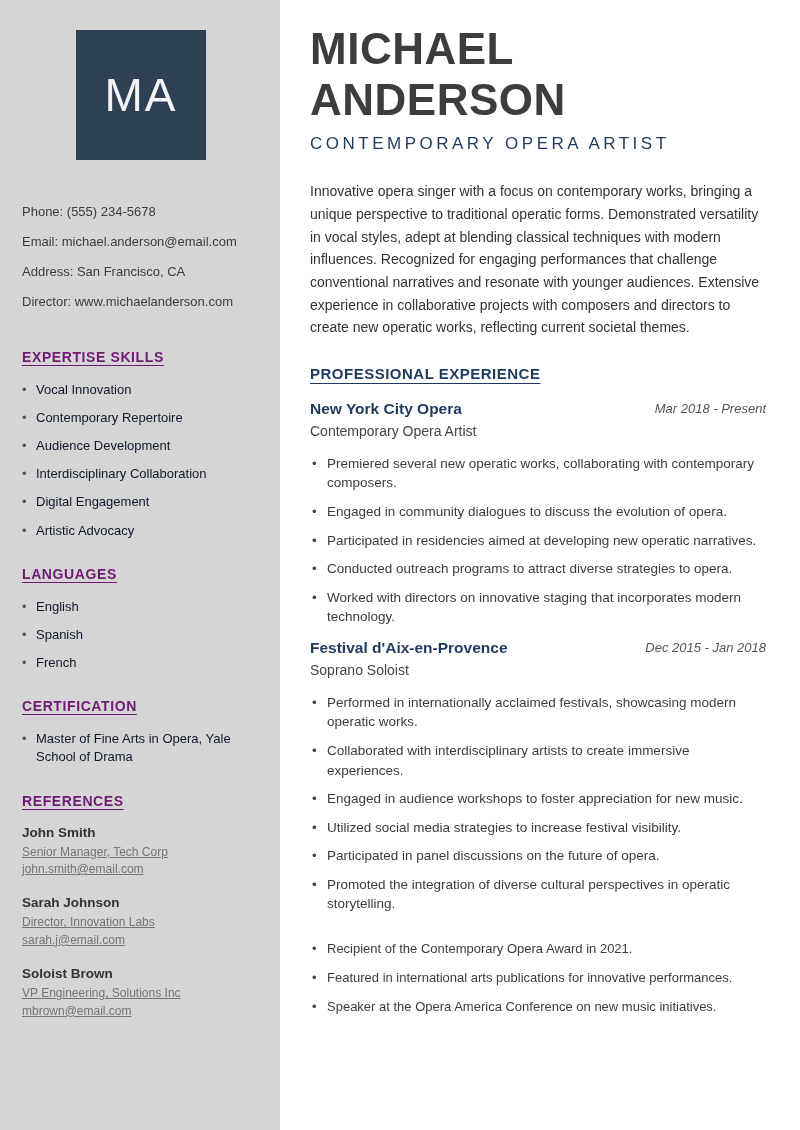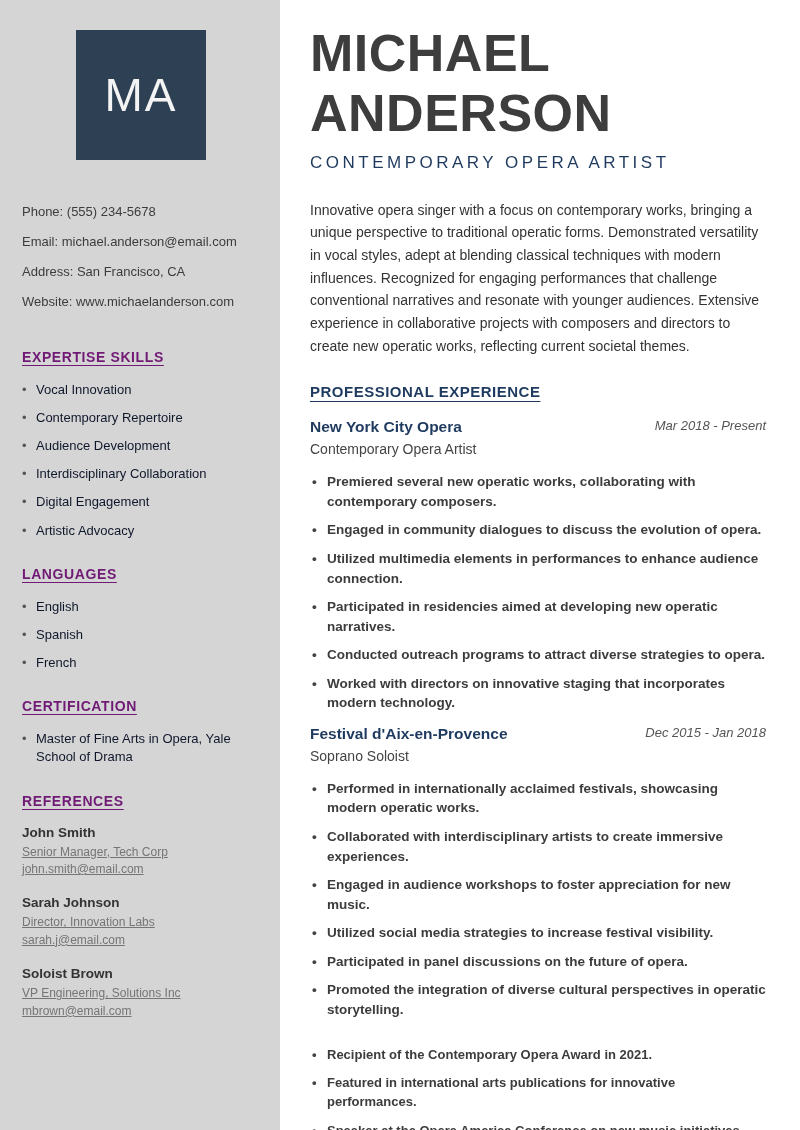--- a/index.html
+++ b/index.html
@@ -59,21 +59,21 @@
   }
   .side-list li::before { content: "•"; position: absolute; left: 0; color: #555; }
 
   .ref { margin-bottom: 17px; }
   .ref-name { font-size: 13.5px; font-weight: bold; color: #333; margin-bottom: 4px; }
   .ref-role, .ref-email { font-size: 12px; color: #757575; line-height: 1.45; text-decoration: underline; }
 
   
   .main { flex: 1; padding: 24px 34px 0 30px; }
   .resume-name {
-    font-size: 52px;
+    font-size: 44px;
     font-weight: bold;
     color: #3d3d3d;
     letter-spacing: 0.5px;
     line-height: 1.15;
   }
   .resume-title {
     font-size: 17px;
     font-weight: normal;
     color: #1f3a5f;
     letter-spacing: 3.5px;
@@ -88,25 +88,25 @@
   .main-heading {
     font-size: 15px;
     font-weight: bold;
     color: #1f3a5f;
     letter-spacing: 0.5px;
     text-decoration: underline;
     text-underline-offset: 4px;
     margin-bottom: 18px;
   }
   .job { margin-bottom: 12px; }
-  .job-head { display: flex; justify-content: space-between; align-items: flex-start; }
+  .job-head { display: flex; justify-content: space-between; align-items: center; }
   .job-company { font-size: 15.5px; font-weight: bold; color: #1f3a5f; }
   .job-dates { font-size: 13px; font-style: italic; color: #555; }
   .job-role { font-size: 14px; color: #444; margin: 5px 0 15px 0; }
-  .bullet-list { list-style: none; font-weight: bold; }
+  .bullet-list { list-style: none; }
   .bullet-list li {
     font-size: 13.5px;
     color: #3c3c3c;
     position: relative;
     padding-left: 17px;
     margin-bottom: 9px;
     line-height: 1.45;
   }
   .bullet-list li::before { content: "•"; position: absolute; left: 2px; color: #444; }
   .achievements-section { margin-top: 26px; }
@@ -124,21 +124,21 @@
     </div>
 
     <ul class="contact-list">
 
         <li>Phone: (555) 234-5678</li>
 
         <li>Email: michael.anderson@email.com</li>
 
         <li>Address: San Francisco, CA</li>
 
-        <li>Website: www.michaelanderson.com</li>
+        <li>Director: www.michaelanderson.com</li>
       </ul>
 
     <div class="side-section">
       <h3 class="side-heading">EXPERTISE SKILLS</h3>
       <ul class="side-list">
 
           <li>Vocal Innovation</li>
 
           <li>Contemporary Repertoire</li>
 
@@ -212,21 +212,20 @@
           <span class="job-company">New York City Opera</span>
           <span class="job-dates">Mar 2018 - Present</span>
         </div>
         <div class="job-role">Contemporary Opera Artist</div>
         <ul class="bullet-list">
 
             <li>Premiered several new operatic works, collaborating with contemporary composers.</li>
 
             <li>Engaged in community dialogues to discuss the evolution of opera.</li>
 
-            <li>Utilized multimedia elements in performances to enhance audience connection.</li>
 
             <li>Participated in residencies aimed at developing new operatic narratives.</li>
 
             <li>Conducted outreach programs to attract diverse strategies to opera.</li>
 
             <li>Worked with directors on innovative staging that incorporates modern technology.</li>
           </ul>
       </div>
 
       <div class="job">

